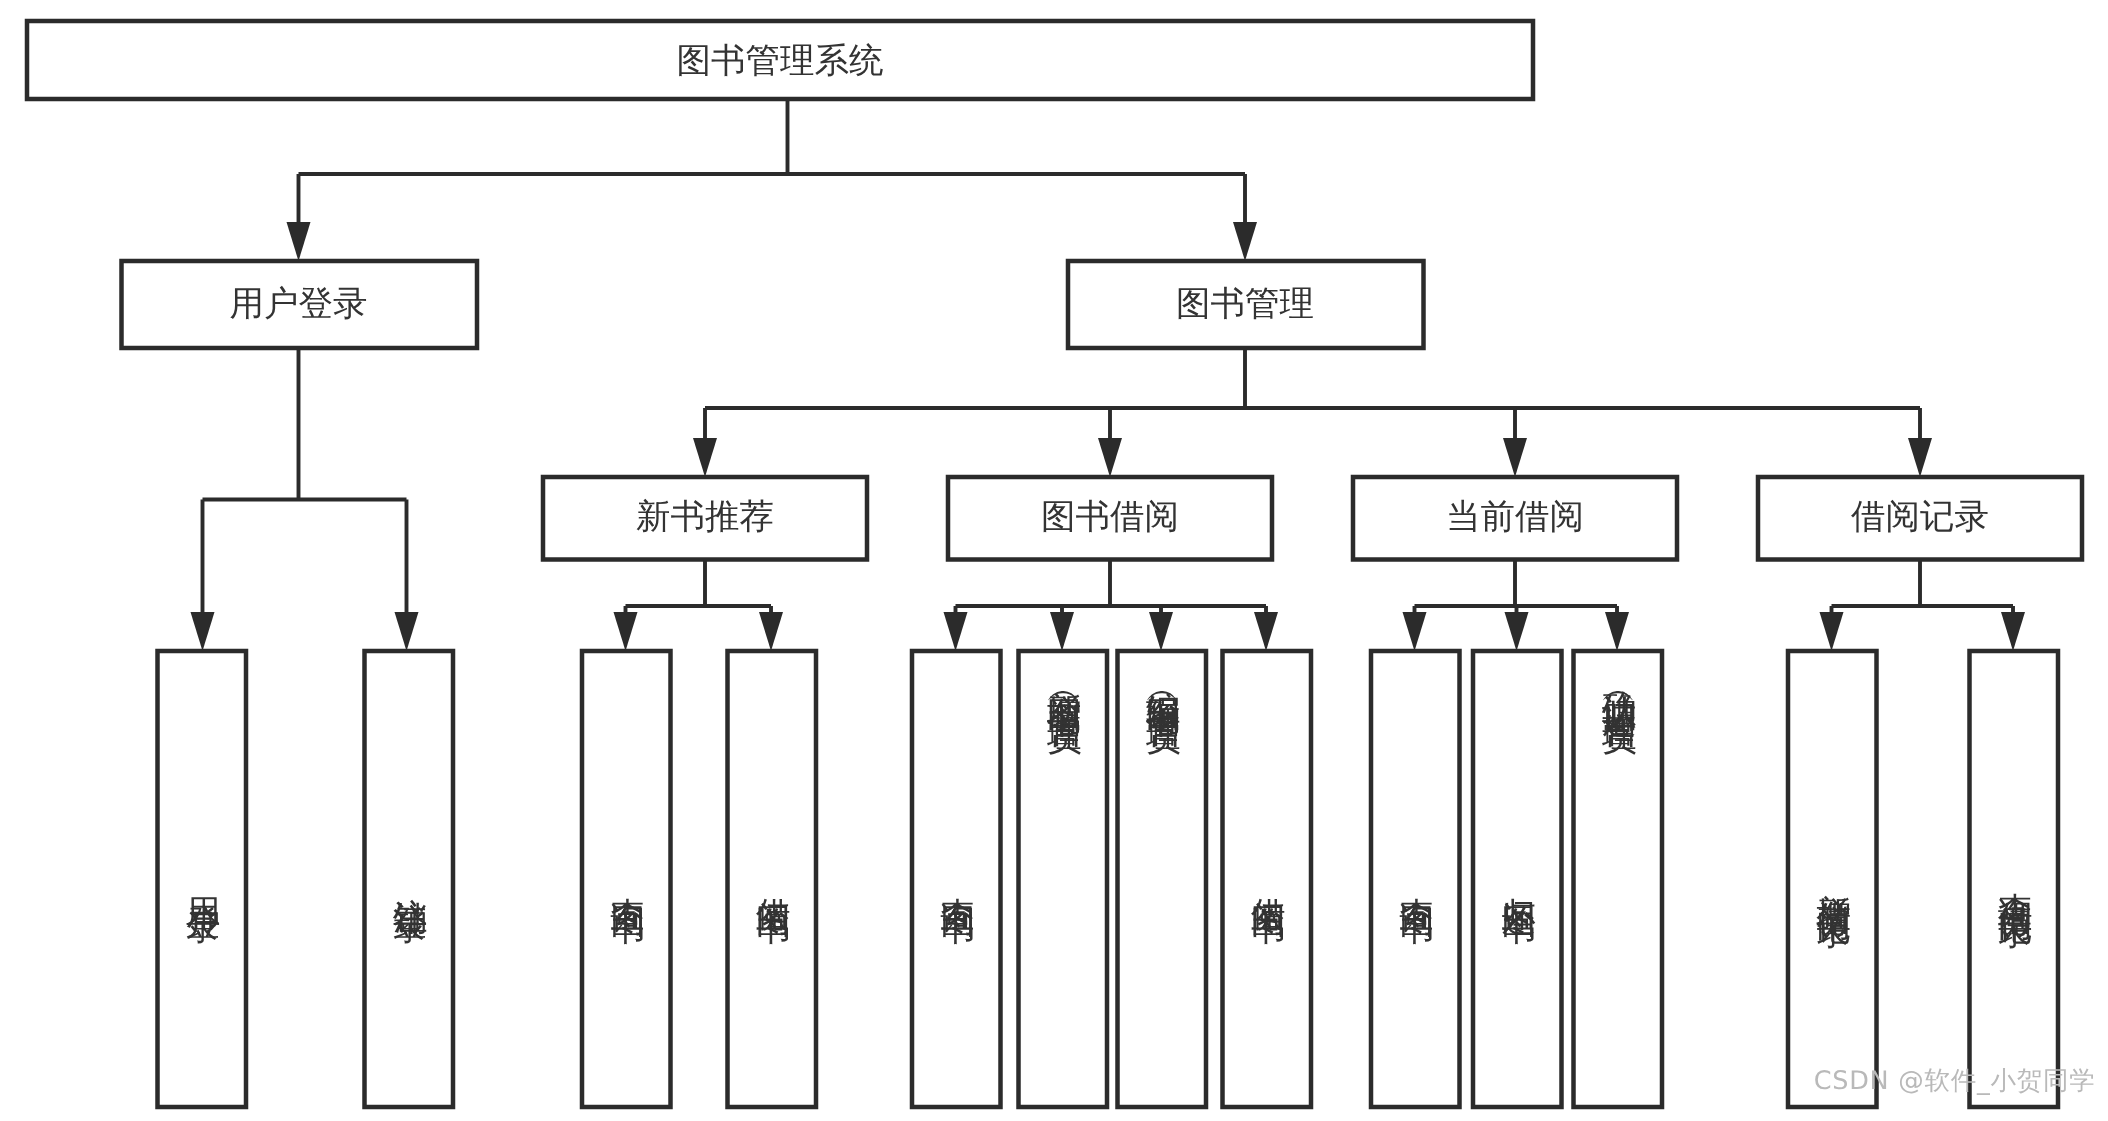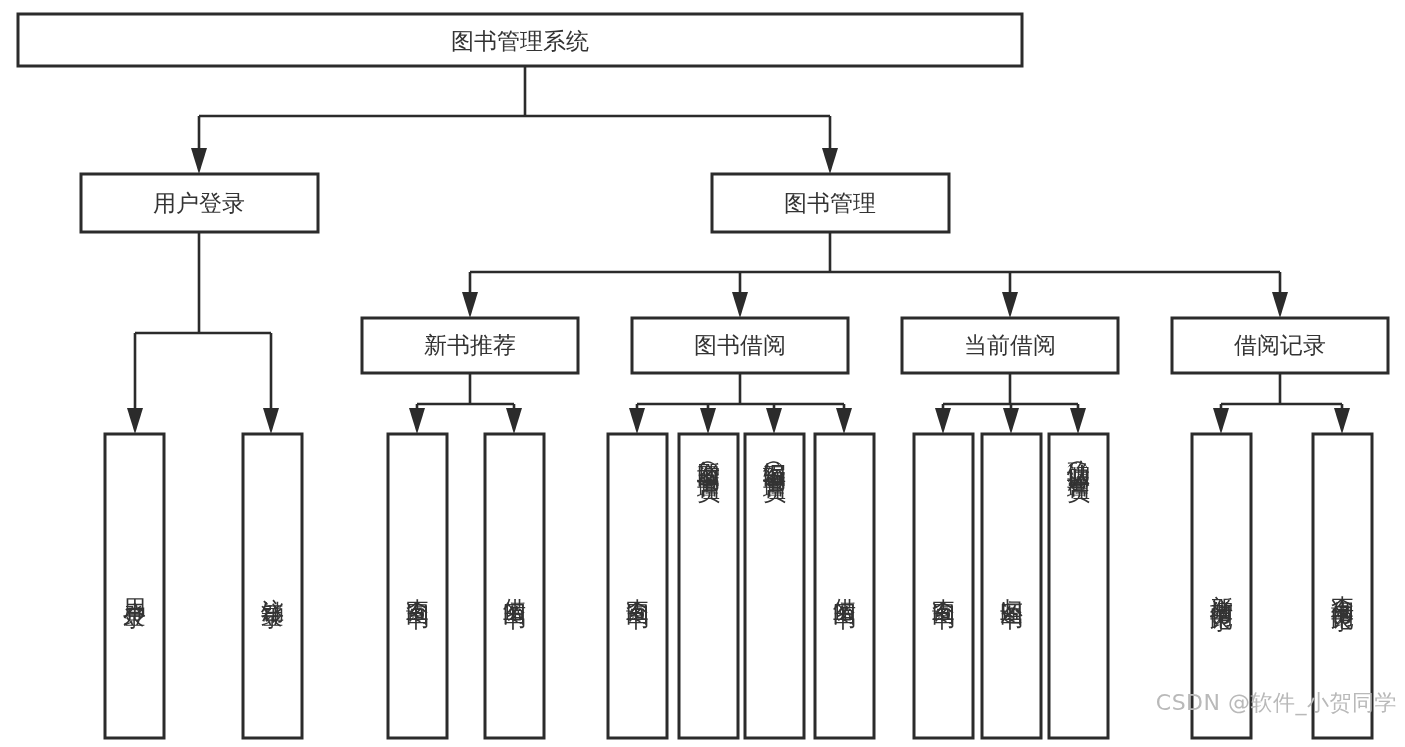--- a/index.html
+++ b/index.html
@@ -73,23 +73,23 @@
   .leaf-cell {
     position: absolute;
     display: flex;
     align-items: center;
     justify-content: center;
     box-sizing: border-box;
   }
   #watermark {
     position: absolute;
     right: 8px;
-    bottom: 19px;
-    font-family: "DejaVu Sans", "Liberation Sans", sans-serif;
-    font-size: 22px;
+    bottom: 5px;
+    font-family: "DejaVu Sans", "Liberation Sans", sans-serif;
+    font-size: 17px;
     color: #b9b9b9;
     letter-spacing: 0.5px;
     white-space: nowrap;
     user-select: none;
   }
 </style>
 </head>
 <body>
 
 <div id="diagram-root">

